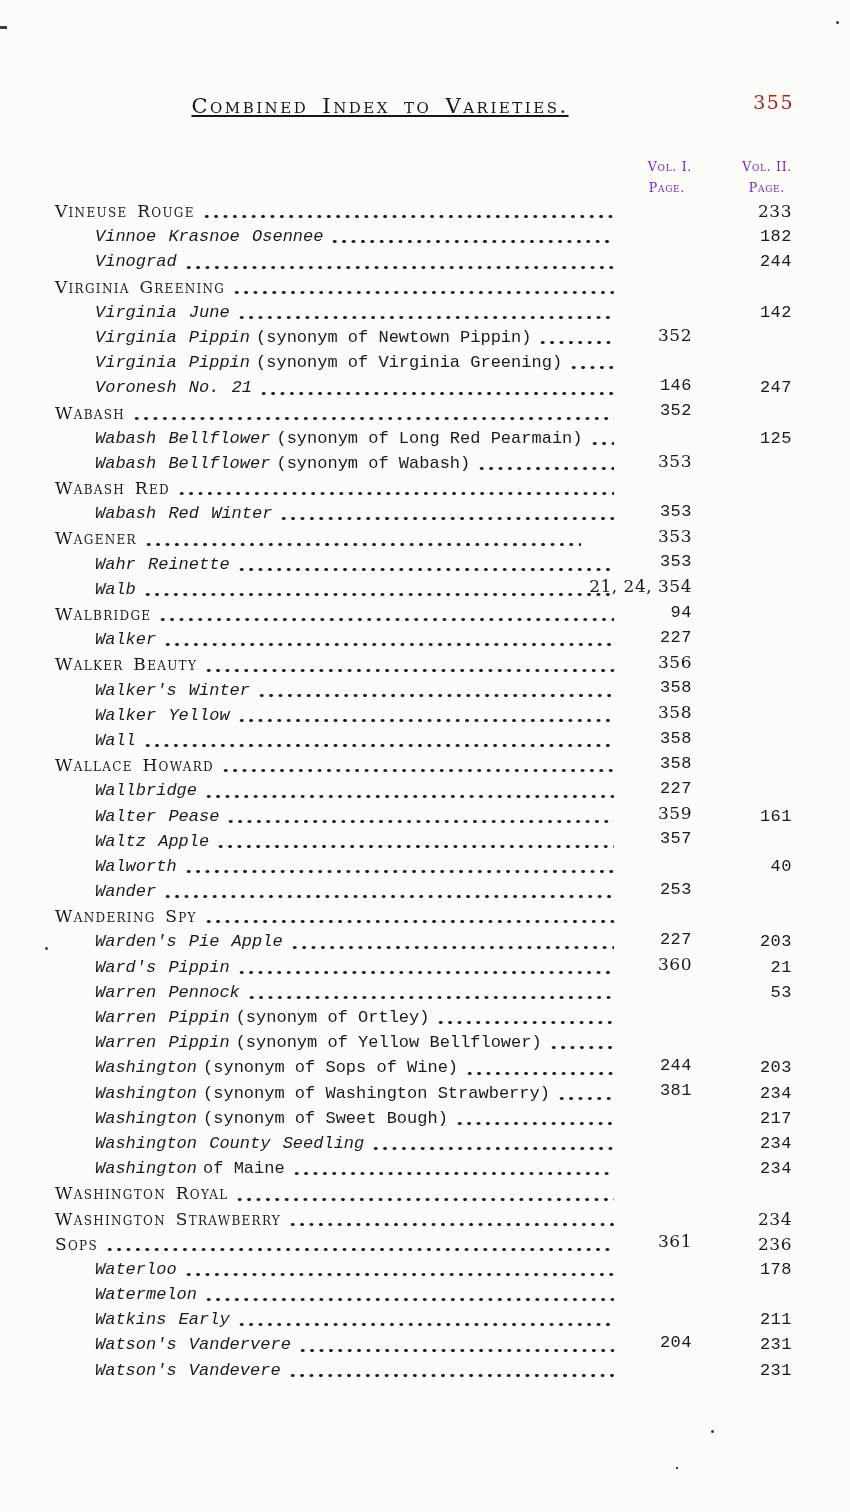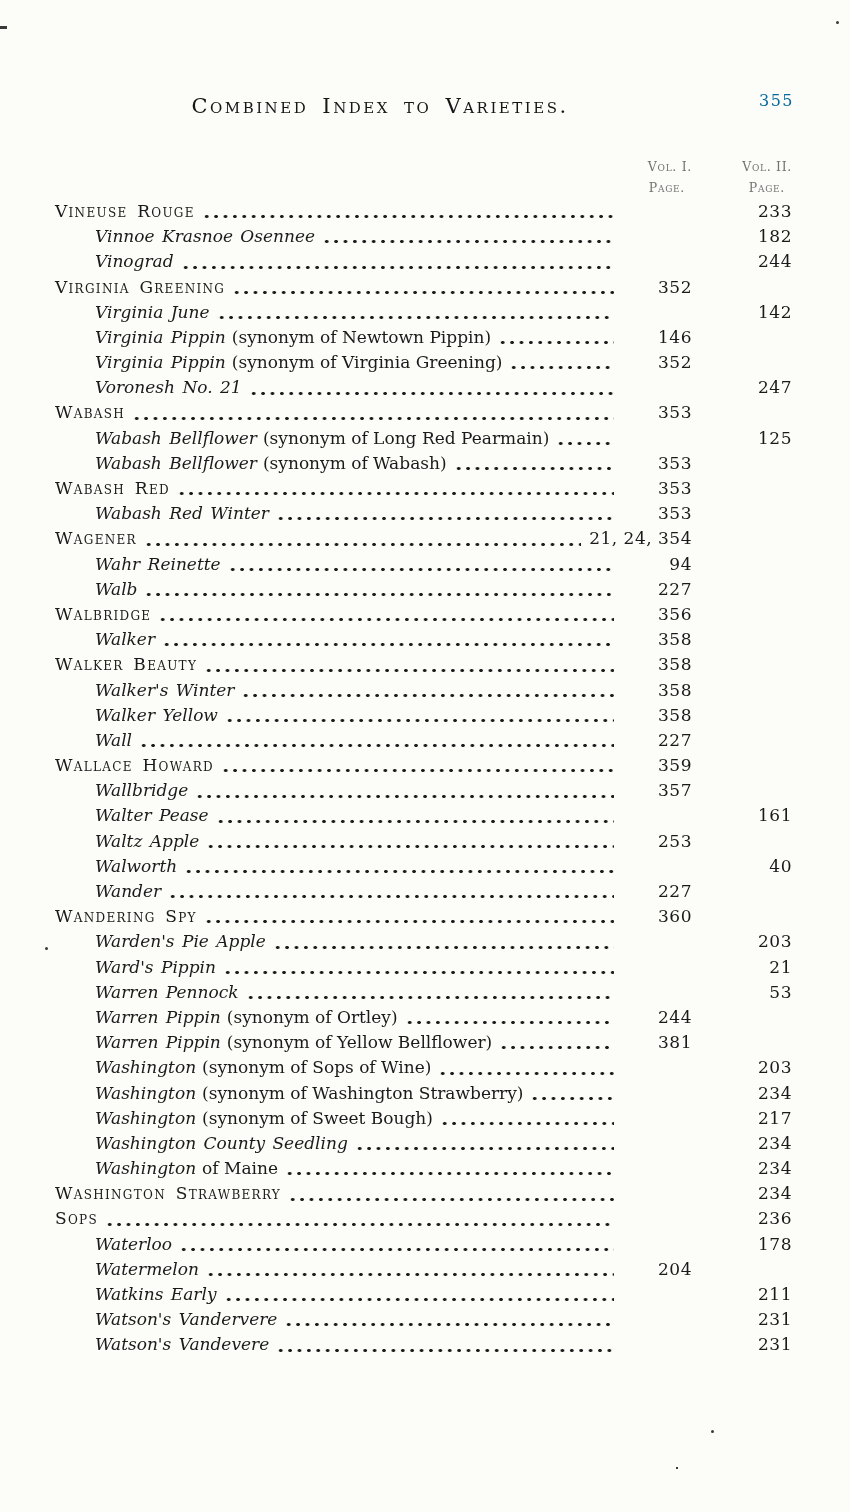--- a/index.html
+++ b/index.html
@@ -12,46 +12,47 @@
     font-family:"DejaVu Serif","Liberation Serif",serif;
     overflow:hidden;
   }
   
   .title {
     position:absolute; top:94px; left:0; width:760px;
     text-align:center;
     font-variant:small-caps;
     font-size:21px; letter-spacing:2.5px; word-spacing:5px;
     color:#161616;
+    text-decoration:underline;
   }
   .page-num {
     position:absolute; top:91px; right:56px;
-    font-size:16px; letter-spacing:1.5px;
-    color:#0369a1;
+    font-size:19px; letter-spacing:1.5px;
+    color:#b91c1c;
   }
   
   .col-headers {
     position:absolute; top:156px; left:55px; right:58px;
     display:flex;
     font-size:12.5px; letter-spacing:0.7px; line-height:21px;
-    color:#737373;
+    color:#6d28d9;
   }
   .hspacer { flex:1 1 auto; }
   .hcell { flex:0 0 auto; text-align:right; font-variant:small-caps; }
   .hc1 { width:70px; }
   .hc2 { width:100px; }
   .hcell .l2 { padding-right:7px; }
   
   .list { position:absolute; top:199px; left:55px; right:58px; }
   .row {
-    display:flex; align-items:flex-end;
+    display:flex; align-items:flex-start;
     height:25.2px; line-height:25.2px;
     font-size:17px; white-space:nowrap;
   }
-  .row.sub { padding-left:40px; }
+  .row.sub { padding-left:40px;font-family:Liberation Mono, monospace; }
   .row.main .name { font-variant:small-caps; letter-spacing:1.3px; word-spacing:3px; }
   .row.sub  .name { font-style:italic; word-spacing:2px; }
   .roman { padding-left:6px; }
   .leader {
     flex:1 1 auto; min-width:10px;
     align-self:stretch;
     margin:0 8px 0 7px;
     background-image:radial-gradient(circle, #1c1c1c 1.45px, transparent 1.95px);
     background-size:9.4px 5px;
     background-repeat:repeat-x;
@@ -326,20 +327,26 @@
         <span class="v2">234</span>
       </div>
       <div class="row sub">
         <span class="name">Washington</span>
         <span class="roman">of Maine</span>
         <span class="leader"></span>
         <span class="v1"></span>
         <span class="v2">234</span>
       </div>
       <div class="row main">
+        <span class="name">Washington Royal</span>
+        <span class="leader"></span>
+        <span class="v1">361</span>
+        <span class="v2"></span>
+      </div>
+      <div class="row main">
         <span class="name">Washington Strawberry</span>
         <span class="leader"></span>
         <span class="v1"></span>
         <span class="v2">234</span>
       </div>
       <div class="row main">
         <span class="name">Sops</span>
         <span class="leader"></span>
         <span class="v1"></span>
         <span class="v2">236</span>

